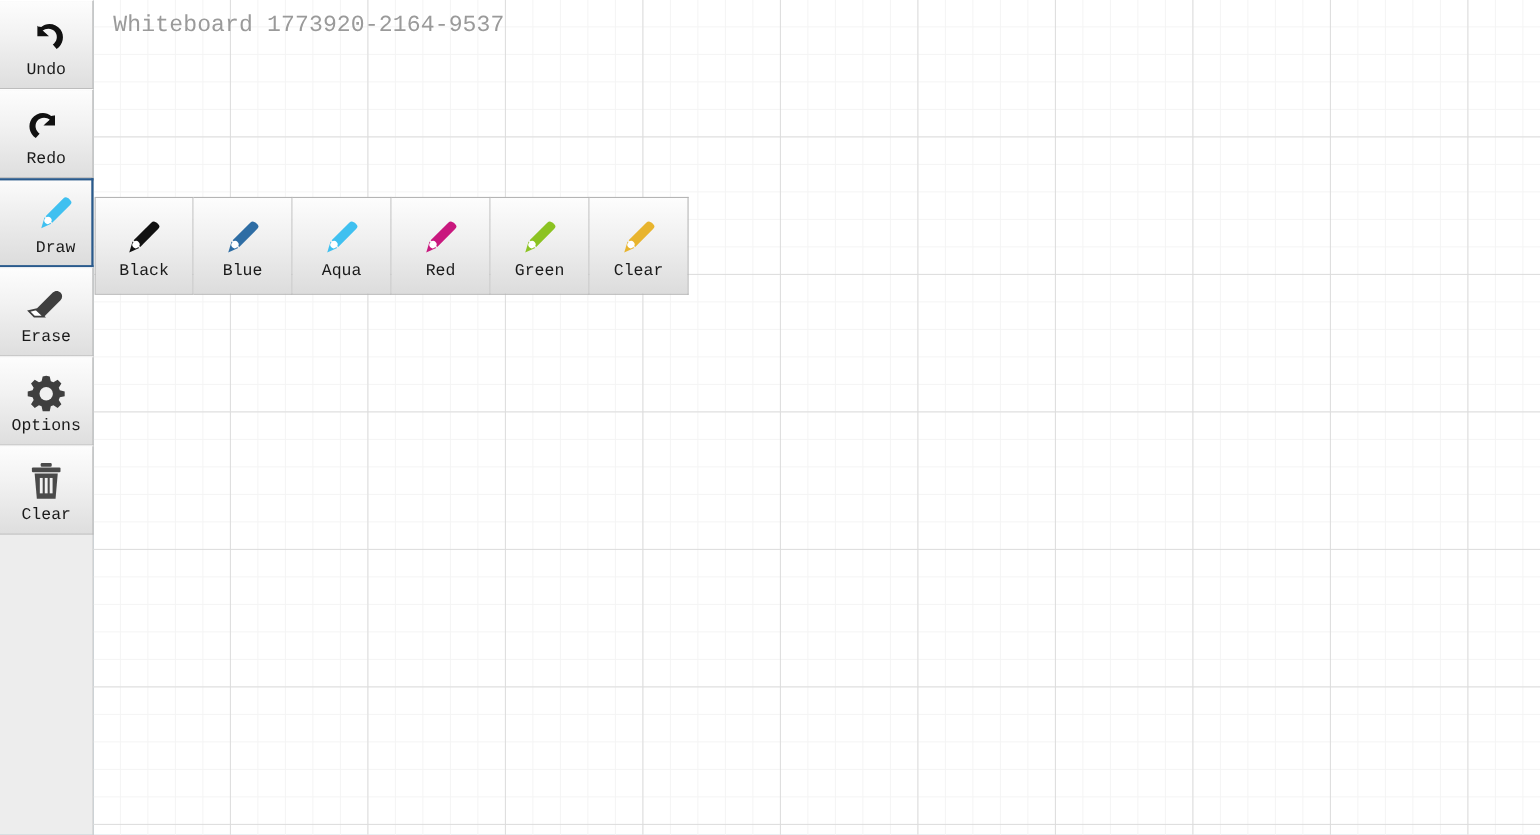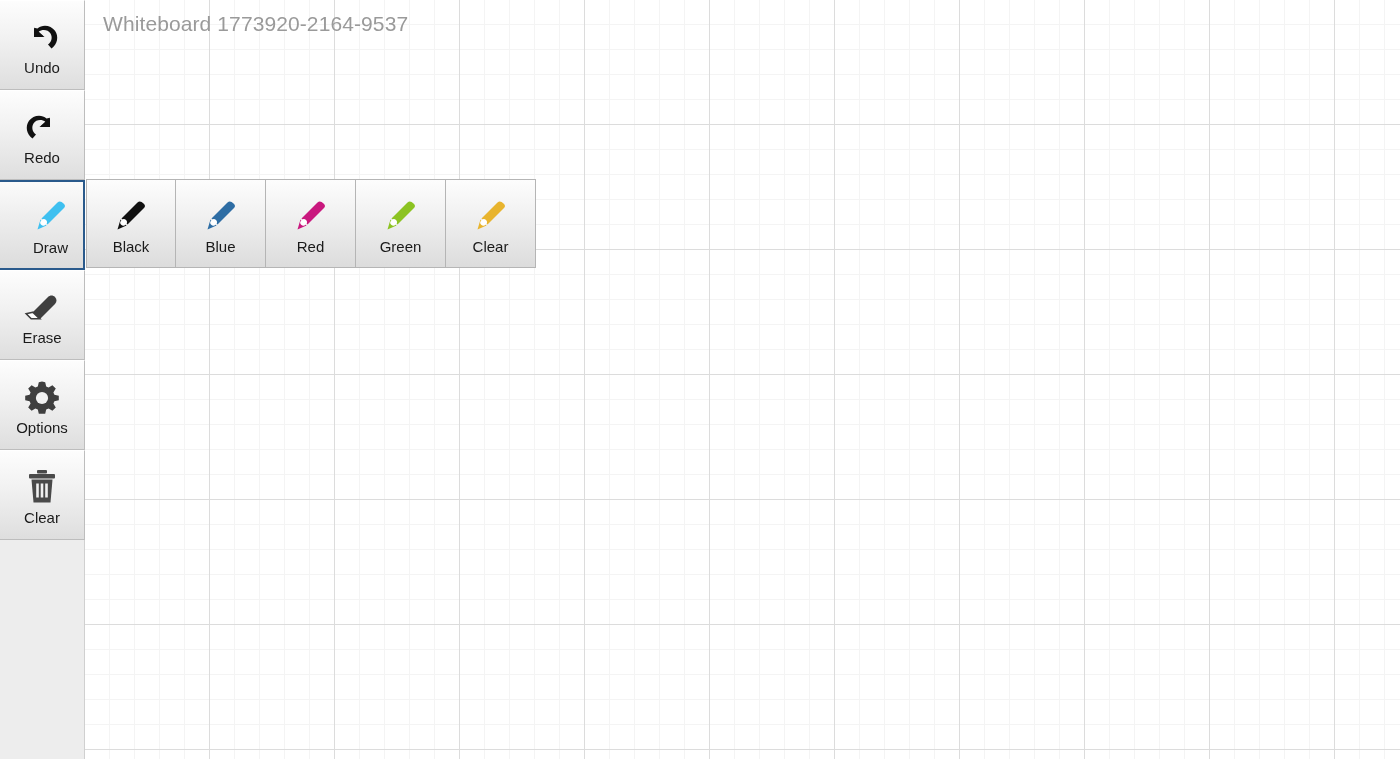--- a/index.html
+++ b/index.html
@@ -9,20 +9,21 @@
     height: 759px;
     overflow: hidden;
     font-family: "Liberation Sans", sans-serif;
   }
 
   #app {
     position: relative;
     width: 1400px;
     height: 759px;
     background: #0c4a6e;
+    font-family: Liberation Mono, monospace;
   }
 
   
   #canvas {
     position: absolute;
     left: 85px;
     top: 0;
     width: 1315px;
     height: 759px;
     background-color: #ffffff;
@@ -58,21 +59,21 @@
     top: 0;
     width: 85px;
     height: 759px;
     background: #ededed;
     border-right: 1px solid #d0d0d0;
   }
 
   .tool-btn {
     position: relative;
     width: 85px;
-    height: 90px;
+    height: 81px;
     background: linear-gradient(to bottom, #fdfdfd 0%, #f2f2f2 40%, #dedede 100%);
     border: 1px solid #bdbdbd;
     border-top: 1px solid #ffffff;
     border-left: none;
     display: flex;
     flex-direction: column;
     align-items: center;
     justify-content: center;
     cursor: pointer;
     user-select: none;
@@ -237,20 +238,30 @@
       <span class="color-icon">
         <svg width="44" height="44" viewBox="0 0 44 44">
           <path d="M34.5 8.5 C36.5 10.5 36.5 11.5 34.5 13.5 L18.5 29.5 L12.5 23.5 L28.5 7.5 C30.5 5.5 32.5 6.5 34.5 8.5 Z" fill="#2e6da4"></path>
           <path d="M17.5 30.5 L11.5 24.5 L8.5 34.5 Z" fill="#2e6da4"></path>
           <ellipse cx="14.6" cy="27.4" rx="3.4" ry="3.1" transform="rotate(-45 14.6 27.4)" fill="#ffffff"></ellipse>
         </svg>
       </span>
       <span class="color-label">Blue</span>
     </div>
 
+    <div class="color-btn">
+      <span class="color-icon">
+        <svg width="44" height="44" viewBox="0 0 44 44">
+          <path d="M34.5 8.5 C36.5 10.5 36.5 11.5 34.5 13.5 L18.5 29.5 L12.5 23.5 L28.5 7.5 C30.5 5.5 32.5 6.5 34.5 8.5 Z" fill="#3fc0f0"></path>
+          <path d="M17.5 30.5 L11.5 24.5 L8.5 34.5 Z" fill="#3fc0f0"></path>
+          <ellipse cx="14.6" cy="27.4" rx="3.4" ry="3.1" transform="rotate(-45 14.6 27.4)" fill="#ffffff"></ellipse>
+        </svg>
+      </span>
+      <span class="color-label">Aqua</span>
+    </div>
 
     <div class="color-btn">
       <span class="color-icon">
         <svg width="44" height="44" viewBox="0 0 44 44">
           <path d="M34.5 8.5 C36.5 10.5 36.5 11.5 34.5 13.5 L18.5 29.5 L12.5 23.5 L28.5 7.5 C30.5 5.5 32.5 6.5 34.5 8.5 Z" fill="#c9187e"></path>
           <path d="M17.5 30.5 L11.5 24.5 L8.5 34.5 Z" fill="#c9187e"></path>
           <ellipse cx="14.6" cy="27.4" rx="3.4" ry="3.1" transform="rotate(-45 14.6 27.4)" fill="#ffffff"></ellipse>
         </svg>
       </span>
       <span class="color-label">Red</span>

